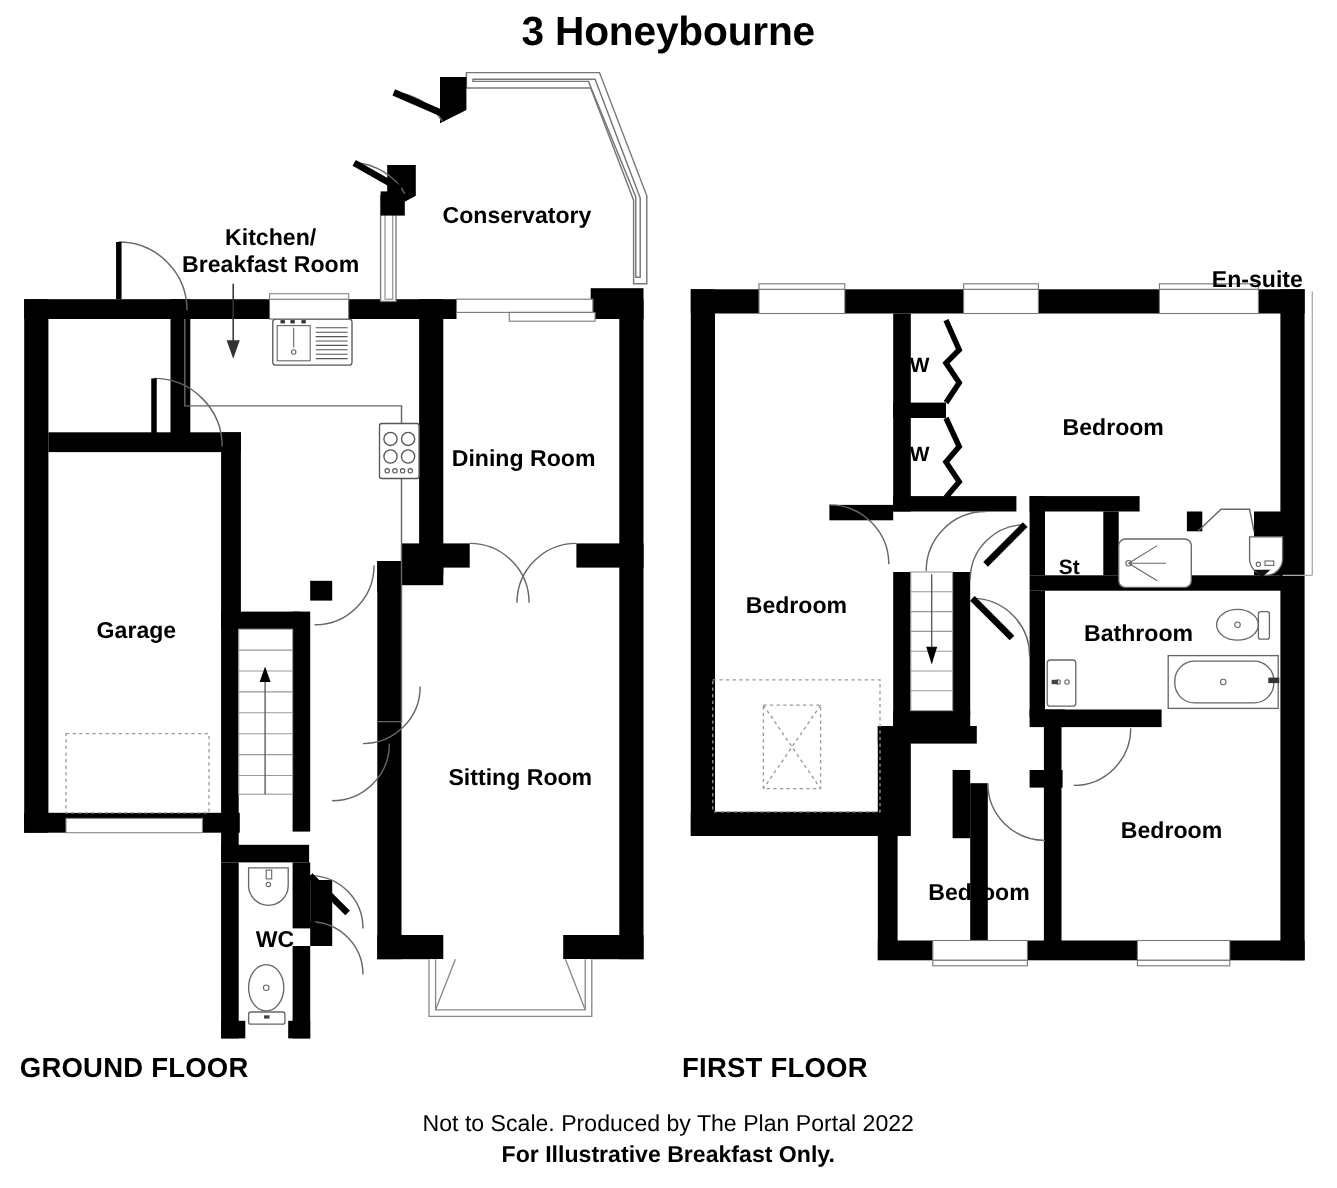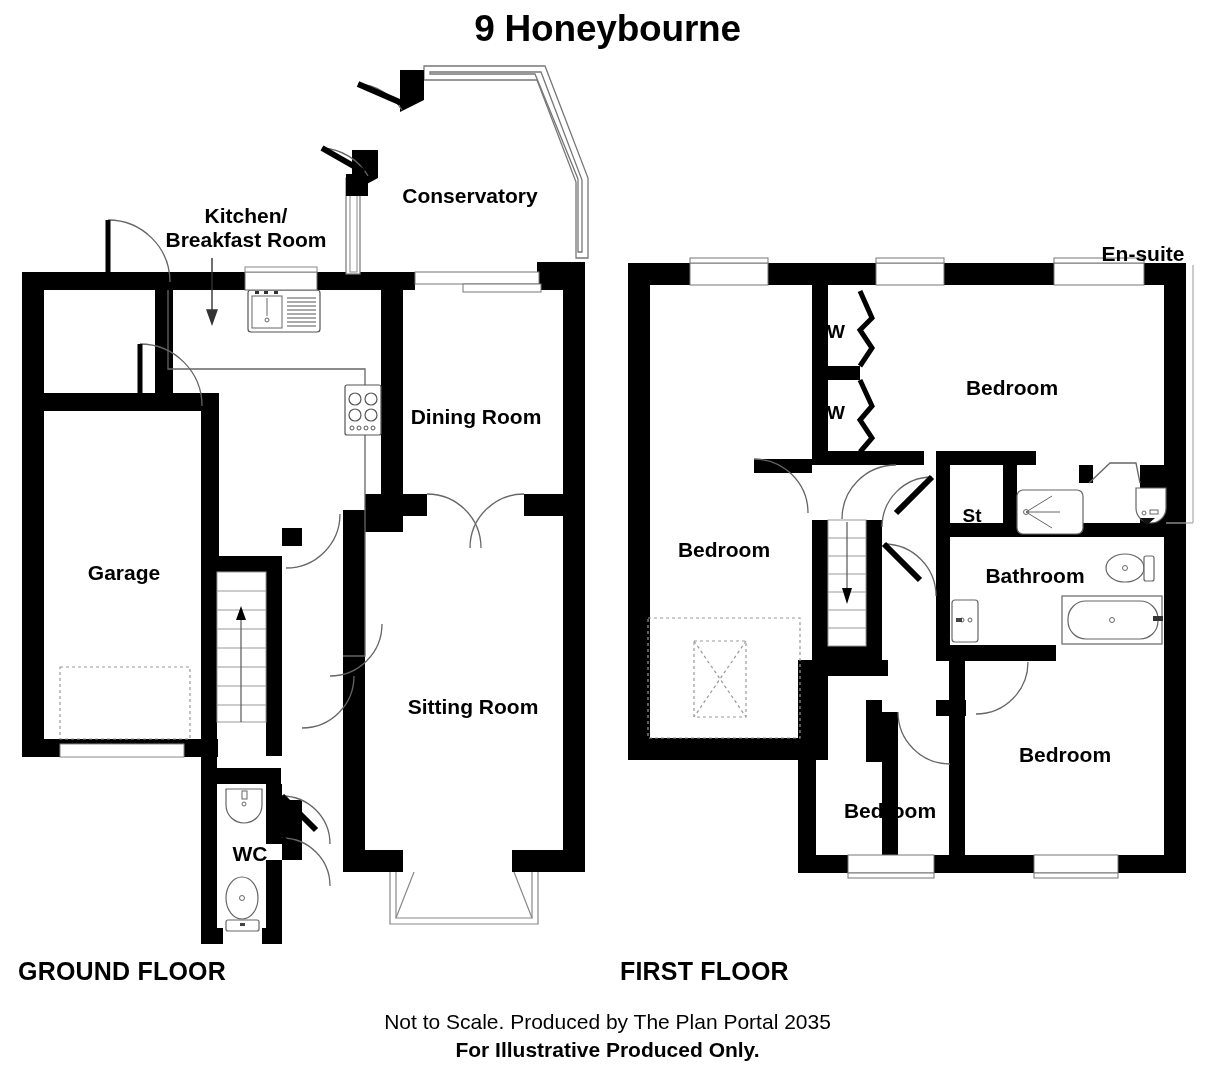--- a/index.html
+++ b/index.html
@@ -15,27 +15,27 @@
 
   #foot1{position:absolute;left:0;top:1010px;width:1215px;text-align:center;font-size:21px;}
   #foot2{position:absolute;left:0;top:1038px;width:1215px;text-align:center;font-size:21px;font-weight:bold;}
 
   svg{position:absolute;left:0;top:0;}
   .rm{font-family:"Liberation Sans","DejaVu Sans",sans-serif;font-weight:bold;fill:#000;}
 </style>
 </head>
 <body>
 
-<div id="title">9 Honeybourne</div>
+<div id="title">3 Honeybourne</div>
 
 <div class="floorlabel" id="gf-label">GROUND FLOOR</div>
 <div class="floorlabel" id="ff-label">FIRST FLOOR</div>
 
-<div id="foot1">Not to Scale. Produced by The Plan Portal 2035</div>
-<div id="foot2">For Illustrative Produced Only.</div>
+<div id="foot1">Not to Scale. Produced by The Plan Portal 2022</div>
+<div id="foot2">For Illustrative Breakfast Only.</div>
 
 <svg width="1215" height="1080">
 
   <g fill="#000">
 
     <rect x="22" y="272" width="135" height="18"></rect>
     <rect x="155" y="272" width="90" height="18"></rect>
     <rect x="317" y="272" width="98" height="18"></rect>
 
     <rect x="537" y="262" width="48" height="28"></rect>

